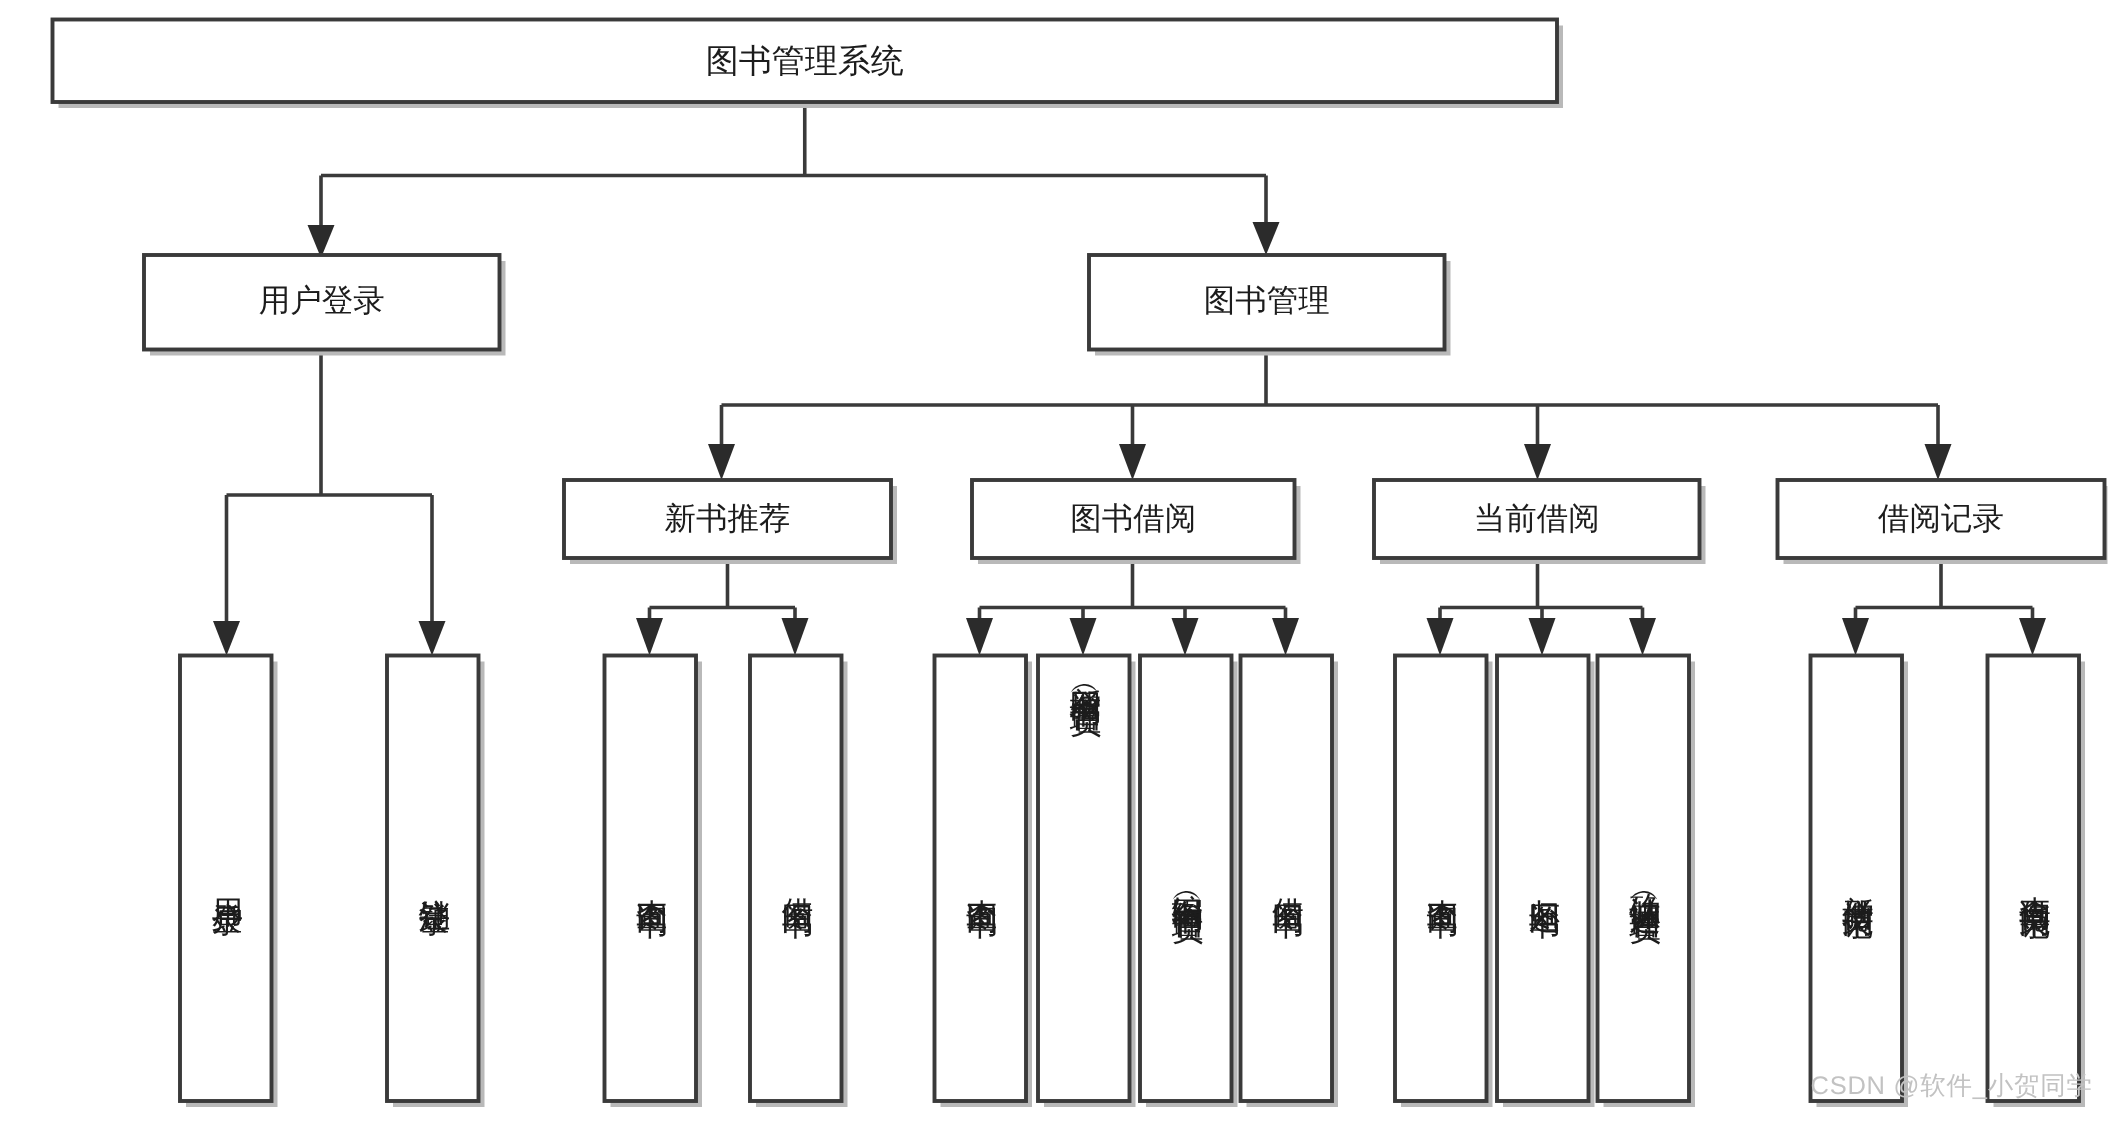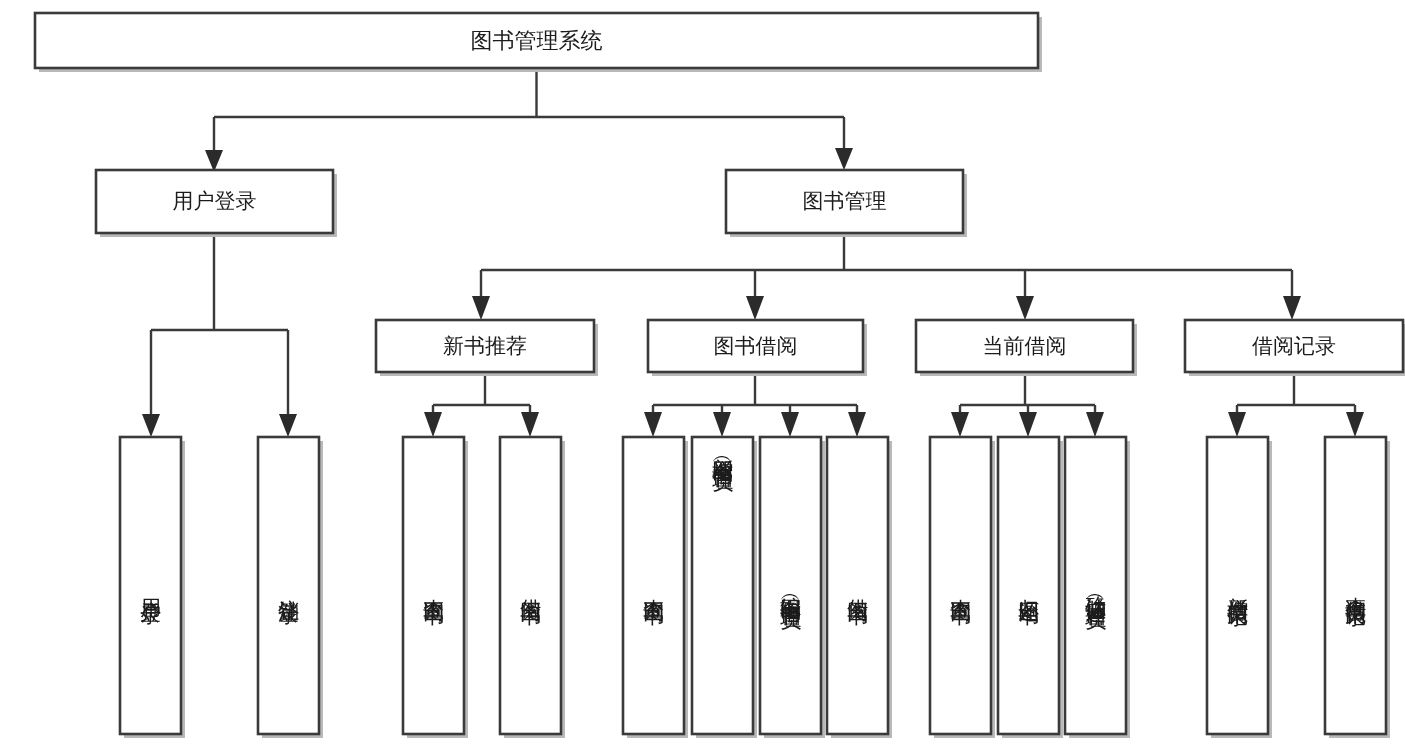--- a/index.html
+++ b/index.html
@@ -226,13 +226,14 @@
   <div class="vlabel" style="left: 608px; top: 437px; width: 61px; height: 297px; display: flex; align-items: center; justify-content: center; box-sizing: border-box;">查询图书</div>
   <div class="vlabel" style="left: 677px; top: 441px; width: 61px; height: 293px; justify-content: flex-start; display: flex; align-items: center; box-sizing: border-box;">新增图书（管理员）</div>
   <div class="vlabel" style="left: 745px; top: 441px; width: 61px; height: 293px; display: flex; align-items: center; justify-content: center; box-sizing: border-box;">编辑图书（管理员）</div>
   <div class="vlabel" style="left: 812px; top: 437px; width: 61px; height: 297px; display: flex; align-items: center; justify-content: center; box-sizing: border-box;">借阅图书</div>
   <div class="vlabel" style="left: 915px; top: 437px; width: 61px; height: 297px; display: flex; align-items: center; justify-content: center; box-sizing: border-box;">查询图书</div>
   <div class="vlabel" style="left: 983px; top: 437px; width: 61px; height: 297px; display: flex; align-items: center; justify-content: center; box-sizing: border-box;">归还图书</div>
   <div class="vlabel" style="left: 1050px; top: 441px; width: 61px; height: 293px; display: flex; align-items: center; justify-content: center; box-sizing: border-box;">确认归还（管理员）</div>
   <div class="vlabel" style="left: 1192px; top: 437px; width: 61px; height: 297px; display: flex; align-items: center; justify-content: center; box-sizing: border-box;">新增借阅记录</div>
   <div class="vlabel" style="left: 1310px; top: 437px; width: 61px; height: 297px; display: flex; align-items: center; justify-content: center; box-sizing: border-box;">查询借阅记录</div>
 
+  <div class="watermark">CSDN @软件_小贺同学</div>
 </div>
 
 </body></html>

